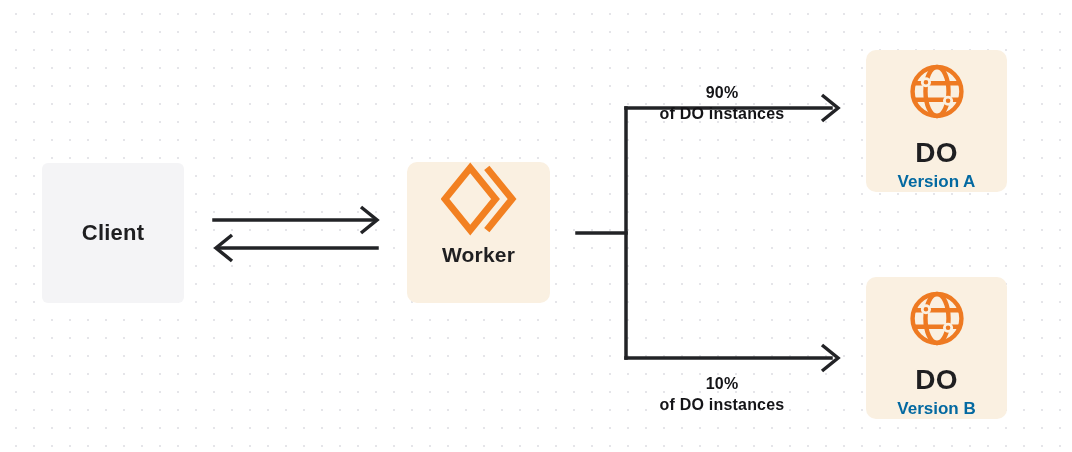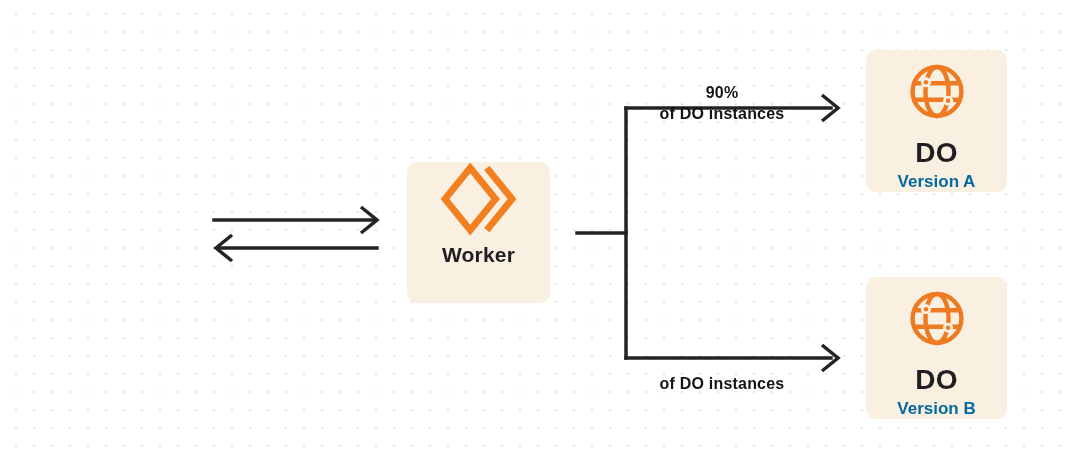--- a/index.html
+++ b/index.html
@@ -58,35 +58,39 @@
     <g>
       <path class="shaft" d="M577,233 H626"></path>
       <path class="shaft" d="M626,108 V358"></path>
       <path class="shaft" d="M626,108 H831"></path>
       <path class="head" d="M822,95 L838,108 L822,121"></path>
       <path class="shaft" d="M626,358 H831"></path>
       <path class="head" d="M822,345 L838,358 L822,371"></path>
     </g>
   </svg>
 
+  <div class="node client-box">
+    <span class="title">Client</span>
+  </div>
 
   <div class="node worker-box">
     <svg class="icon" width="76" height="74" viewBox="0 0 78 76">
       <path d="M30,6 L4,38 L30,70 L56,38 Z" fill="none" stroke="#f28021" stroke-width="7" stroke-linejoin="miter"></path>
       <path d="M47,6 L73,38 L47,70" fill="none" stroke="#f28021" stroke-width="7" stroke-linejoin="miter" stroke-linecap="butt"></path>
     </svg>
     <span class="title">Worker</span>
   </div>
 
   <div class="edge-label top">
     <div>90%</div>
     <div>of DO instances</div>
   </div>
 
   <div class="edge-label bottom">
+    <div>10%</div>
     <div>of DO instances</div>
   </div>
 
   <div class="node do-box do-a">
     <svg class="icon" width="62" height="62" viewBox="0 0 64 64">
       <circle cx="32" cy="32" r="26.5" fill="none" stroke="#ee7a22" stroke-width="4.8"></circle>
       <ellipse cx="32" cy="32" rx="12.5" ry="26.5" fill="none" stroke="#ee7a22" stroke-width="4.8"></ellipse>
       <path d="M7,23 H57" fill="none" stroke="#ee7a22" stroke-width="4.8"></path>
       <path d="M7,41 H57" fill="none" stroke="#ee7a22" stroke-width="4.8"></path>
       <circle cx="20" cy="22" r="4" fill="#ee7a22" stroke="#faf0e1" stroke-width="3"></circle>

